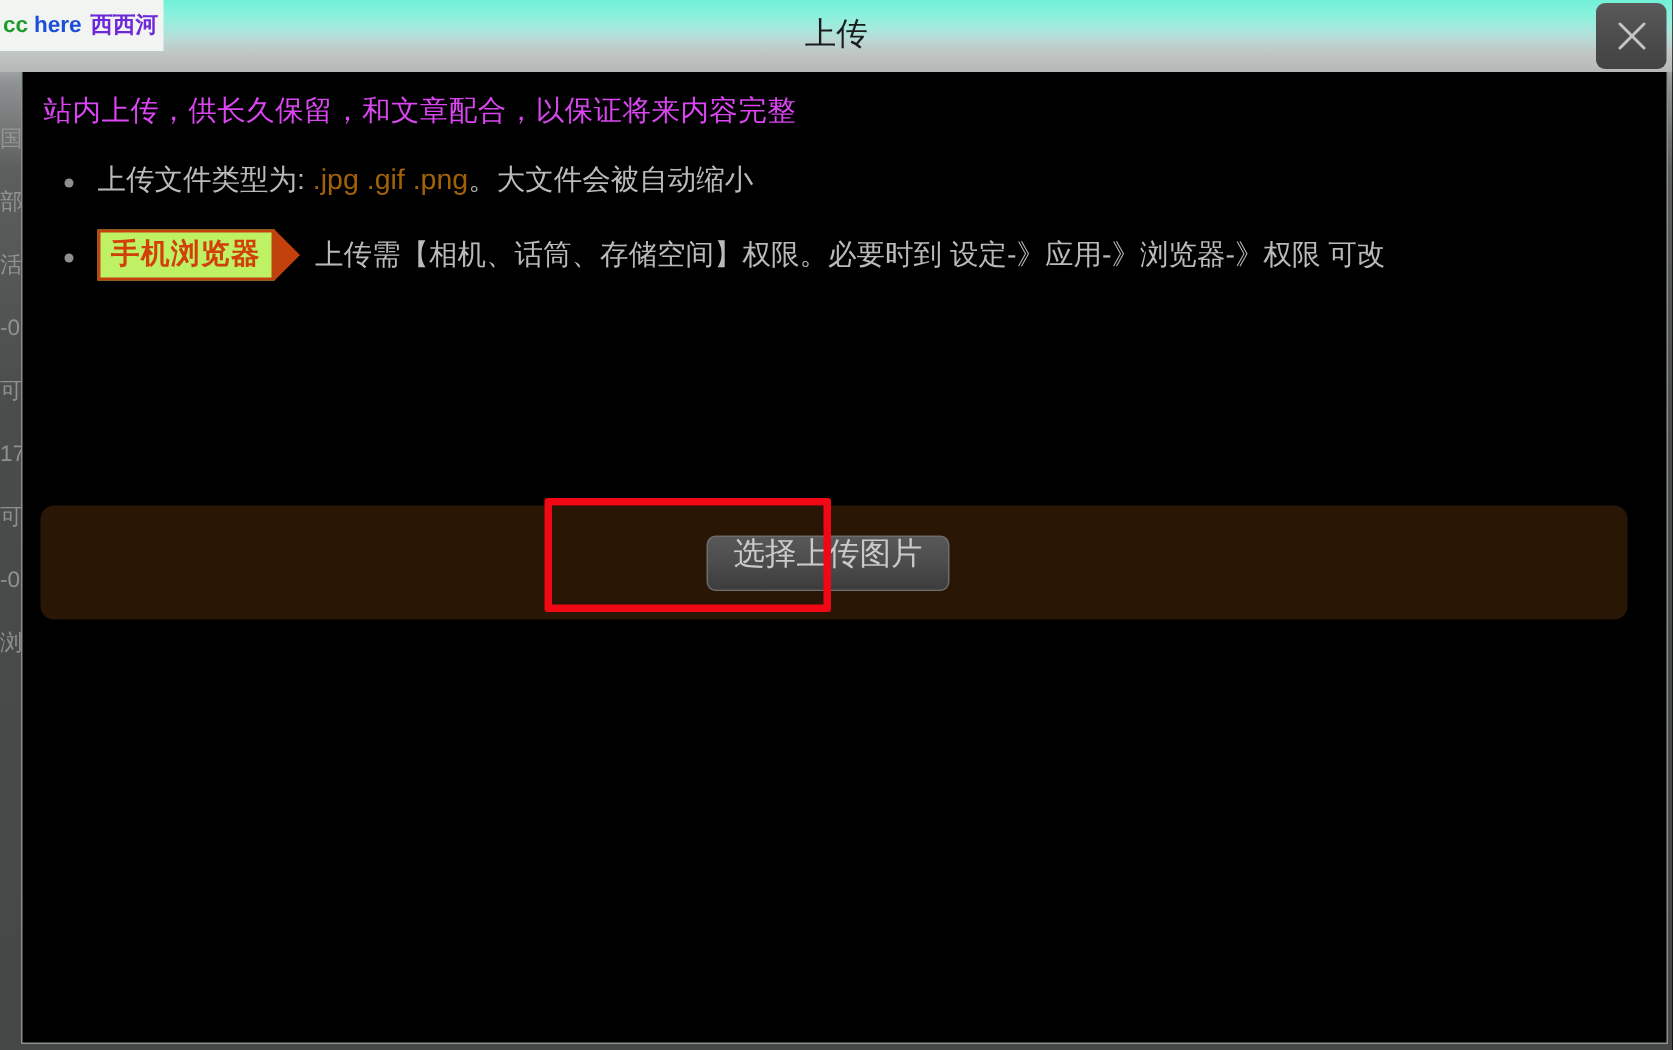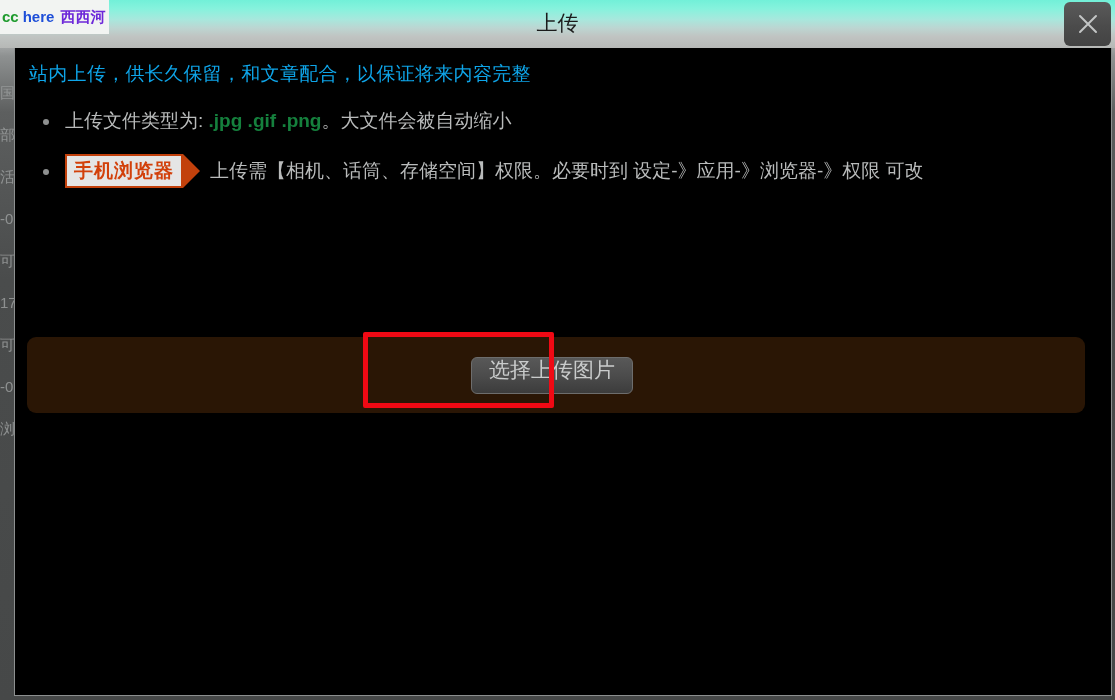--- a/index.html
+++ b/index.html
@@ -106,21 +106,21 @@
     z-index: 5;
     overflow: hidden;
   }
   #dialog-inner {
     padding: 24px 16px 0 10px;
     color: #b9bbbb;
   }
 
   .lead {
     font-size: 19px;
-    color: #0ea5e9;
+    color: #d946ef;
     margin: 0 0 14px 4px;
     letter-spacing: .3px;
   }
 
   ul.notes {
     list-style: none;
     margin: 0;
     padding: 0;
   }
   ul.notes > li {
@@ -134,40 +134,40 @@
   ul.notes > li::before {
     content: "";
     position: absolute;
     left: 18px;
     top: 18px;
     width: 6px;
     height: 6px;
     border-radius: 50%;
     background: #8e9090;
   }
-  .b { font-weight: 700; color: #15803d; }
+  .b { font-weight: 400; color: #a16207; }
   .dim { color: #8d8f8f; font-size: 16px; }
 
   
   .badge-wrap {
     display: inline-flex;
     align-items: center;
     vertical-align: middle;
     margin-right: 10px;
     position: relative;
     top: -1px;
   }
   .badge {
     border: 2px solid #c2410c;
     color: #d2400a;
     font-weight: 700;
     font-size: 19px;
     line-height: 1;
     padding: 5px 7px 6px 7px;
-    background: #e5e5e5;
+    background: #bef264;
     letter-spacing: 1px;
   }
   .badge-arrow {
     width: 0; height: 0;
     border-top: 17px solid transparent;
     border-bottom: 17px solid transparent;
     border-left: 17px solid #c2410c;
     margin-left: 0px;
   }
 

